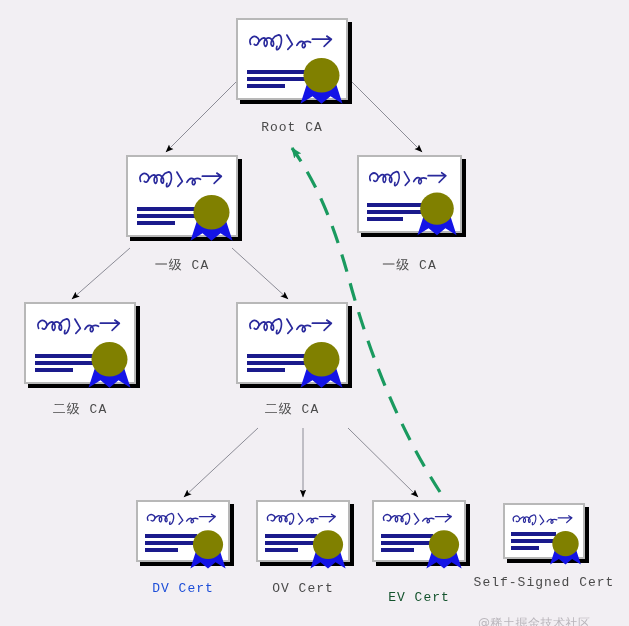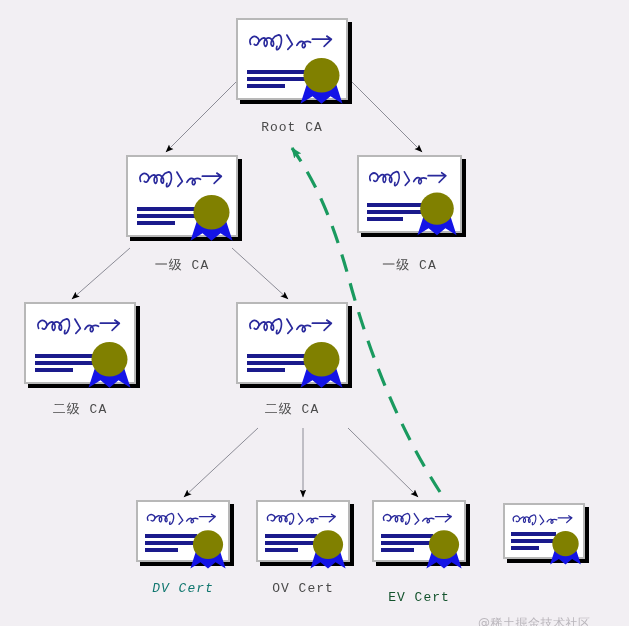--- a/index.html
+++ b/index.html
@@ -242,21 +242,21 @@
               <div class="cert-line l2" style="background: rgb(26, 26, 140);"></div>
               <div class="cert-line l3" style="background: rgb(26, 26, 140);"></div>
             </div>
           </div>
           <svg viewBox="0 0 60 70" class="cert-seal" width="38" height="44" style="left: 53px; top: 27px;">
             <path d="M13,32 L2,66 L18,56 L30,66 L42,56 L58,66 L47,32 Z" fill="#1414e6"></path>
             <ellipse cx="30" cy="28" rx="24" ry="23" fill="#808000"></ellipse>
           </svg>
         </div>
       </div>
-      <div class="cert-label" style="left: 183px; top: 581px; width: auto; text-align: left; color: #0f766e; transform: translateX(-50%); font-style: italic;">DV Cert</div>
+      <div class="cert-label" style="left: 183px; top: 581px; width: auto; text-align: left; color: #1d4ed8; transform: translateX(-50%);">DV Cert</div>
       <div class="cert-node" style="left: 256px; top: 500px; width: 94px; height: 62px;">
         <div class="cert-card">
           <div class="cert-shadow" style="background: rgb(0, 0, 0);"></div>
           <div class="cert-body" style="border-color: rgb(184, 184, 184);">
             <svg viewBox="0 0 100 26" preserveAspectRatio="none" class="cert-sign">
               <path d="M4,15 C1,9 8,5 12,9 C15,12 11,18 8,15 M12,14 C16,8 20,7 22,12 C23,16 20,19 19,15 C18,10 23,7 27,10 C31,13 29,19 27,16 C25,13 29,7 34,6 C38,5 39,11 37,16 C35,21 31,22 33,17 M44,6 L50,15 M50,15 L45,20 M55,16 C58,11 62,11 64,15 C65,17 62,20 61,17 C60,13 66,11 70,13 M72,10 L93,10 M93,10 L85,17 M93,10 L88,7" fill="none" stroke="#2a2a9c" stroke-width="1.8" stroke-linecap="round" stroke-linejoin="round"></path>
             </svg>
             <div class="cert-lines">
               <div class="cert-line l1" style="background: rgb(26, 26, 140);"></div>
               <div class="cert-line l2" style="background: rgb(26, 26, 140);"></div>
@@ -302,16 +302,17 @@
               <div class="cert-line l2" style="background: rgb(26, 26, 140);"></div>
               <div class="cert-line l3" style="background: rgb(26, 26, 140);"></div>
             </div>
           </div>
           <svg viewBox="0 0 60 70" class="cert-seal" width="33" height="39" style="left: 46px; top: 25px;">
             <path d="M13,32 L2,66 L18,56 L30,66 L42,56 L58,66 L47,32 Z" fill="#1414e6"></path>
             <ellipse cx="30" cy="28" rx="24" ry="23" fill="#808000"></ellipse>
           </svg>
         </div>
       </div>
+      <div class="cert-label" style="left: 544px; top: 575px; width: auto; text-align: left; color: rgb(74, 74, 74); transform: translateX(-50%);">Self-Signed Cert</div>
     </div>
 
   <div class="watermark" style="left: 478px; top: 615px;">@稀土掘金技术社区</div>
 </div>
 
 </body></html>

